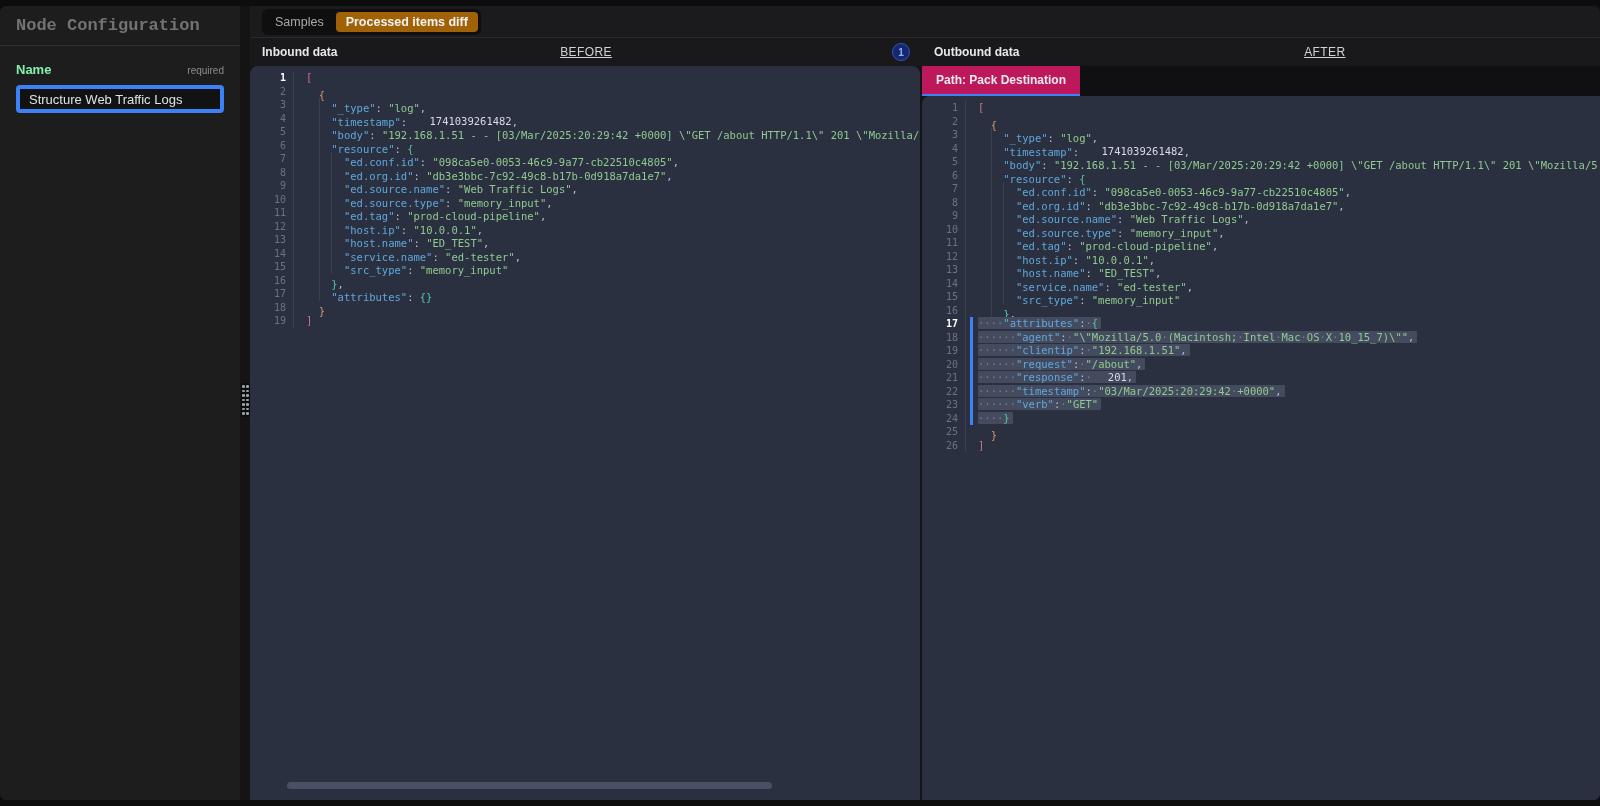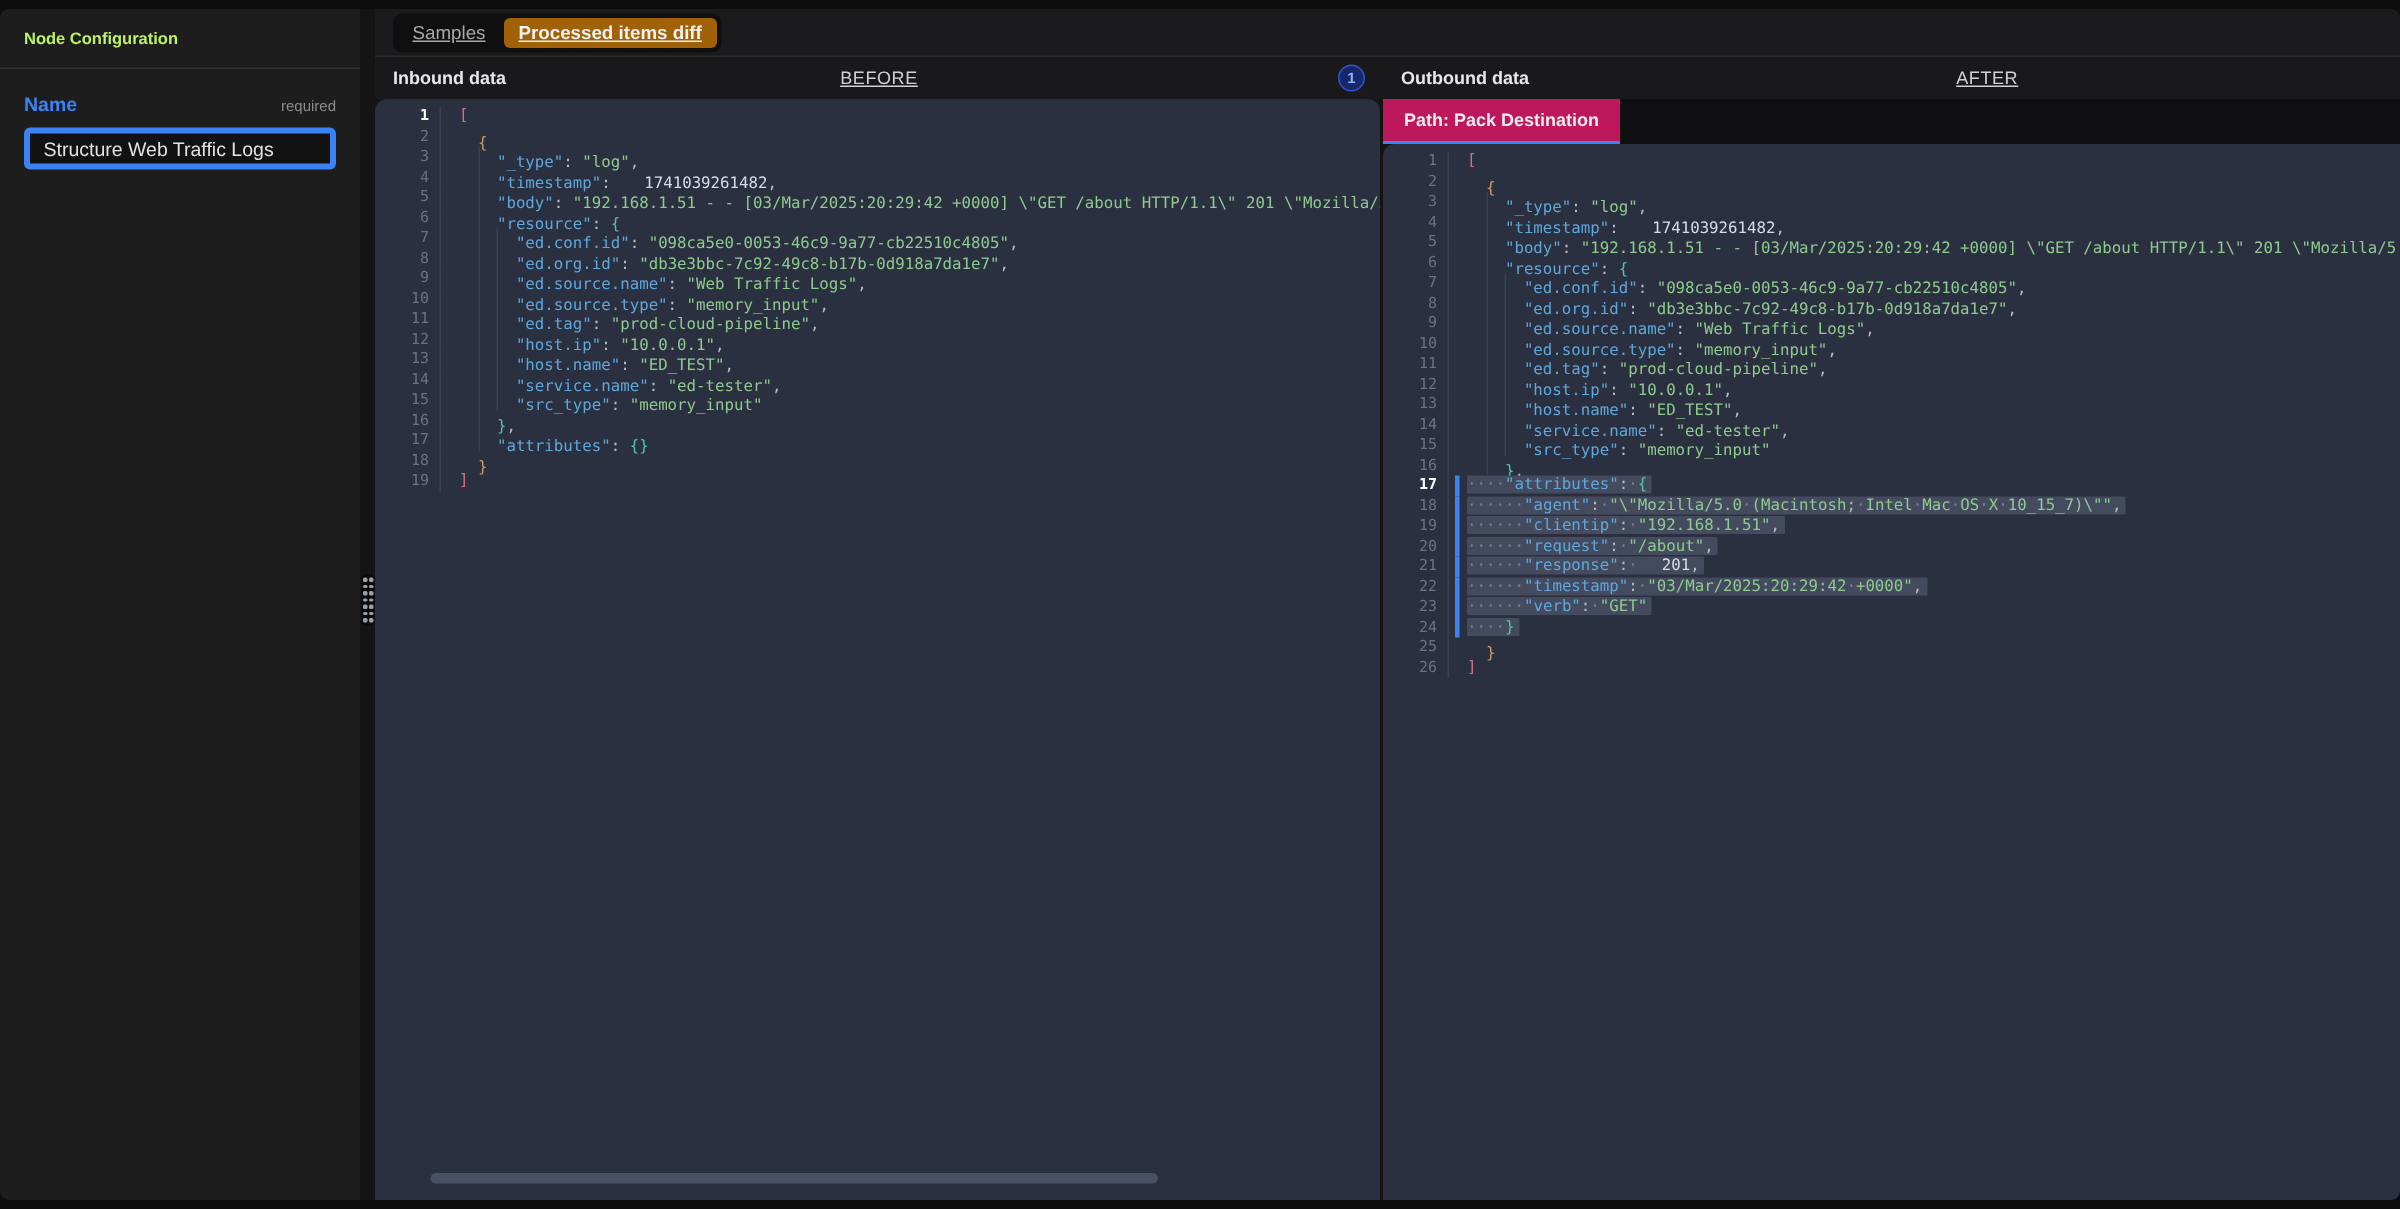--- a/index.html
+++ b/index.html
@@ -5,42 +5,42 @@
   * { margin:0; padding:0; box-sizing:border-box; }
   html,body { width:1600px; height:806px; background:#0d0d0d; overflow:hidden;
               font-family:"Liberation Sans", sans-serif; }
   .app { position:absolute; top:6px; left:0; right:0; bottom:6px; background:#141414;
          border-radius:6px; overflow:hidden; }
 
   
   .sidebar { position:absolute; top:0; left:0; width:240px; height:100%; background:#1d1d1d; }
   .sidebar-header { height:40px; display:flex; align-items:center; padding:0 16px;
                     border-bottom:1px solid #303030; }
-  .sidebar-title { font-size:11px; font-weight:bold; color:#bef264; }
+  .sidebar-title { font-size:17px; font-weight:bold; color:#737373;font-family:Liberation Mono, monospace; }
   .field-block { padding:16px; }
   .field-label-row { display:flex; align-items:baseline; justify-content:space-between; margin-bottom:8px; }
-  .field-label { font-size:13px; font-weight:bold; color:#3b82f6; }
+  .field-label { font-size:13px; font-weight:bold; color:#86efac; }
   .field-required { font-size:10px; color:#8c8c8c; }
   .text-input { width:100%; height:28px; background:#121212; border:4px solid #3b82f6;
                 border-radius:4px; color:#e2e2e2; font-size:13px; padding:0 9px;
                 font-family:"Liberation Sans", sans-serif; outline:none; }
 
   
   .resizer { position:absolute; top:0; left:240px; width:10px; height:100%; background:#141414; }
   .drag-handle { position:absolute; top:377px; left:1px; width:9px; padding:2px 1px;
                  background:#0b0b0b; border-radius:2px; display:grid;
                  grid-template-columns:repeat(2,3px); gap:2px 1px; justify-content:center; cursor:col-resize; }
   .drag-handle i { width:2.5px; height:2.5px; background:#9aa0a8; border-radius:1px; display:block; }
 
   
   .main { position:absolute; top:0; left:250px; right:0; bottom:0; display:flex; flex-direction:column; }
   .tabbar { height:32px; flex:none; background:#1b1b1d; border-bottom:1px solid #2a2a2a;
             display:flex; align-items:center; padding-left:12px; }
   .seg { background:#0f0f0f; border-radius:6px; padding:3px; display:inline-flex; gap:2px; }
-  .seg .seg-tab { padding:3px 10px; font-size:12.5px; color:#a8a8a8; border-radius:4px; cursor:pointer;text-decoration:underline; }
+  .seg .seg-tab { padding:3px 10px; font-size:12.5px; color:#a8a8a8; border-radius:4px; cursor:pointer; }
   .seg .seg-tab.active { background:#a16207; color:#f2f2f2; font-weight:bold;text-align:right; }
 
   .cols { flex:1; display:flex; min-height:0; }
   .lcol { width:672px; flex:none; display:flex; flex-direction:column; min-height:0; }
   .rcol { flex:1; display:flex; flex-direction:column; min-height:0; }
 
   .phead { height:28px; flex:none; background:#19191b; display:flex; align-items:center;
            padding:0 12px; position:relative; }
   .phead-title { font-size:12px; font-weight:bold; color:#e8e8e8; }
   .phead-stage { position:absolute; left:0; right:0; text-align:center; font-size:12px;

